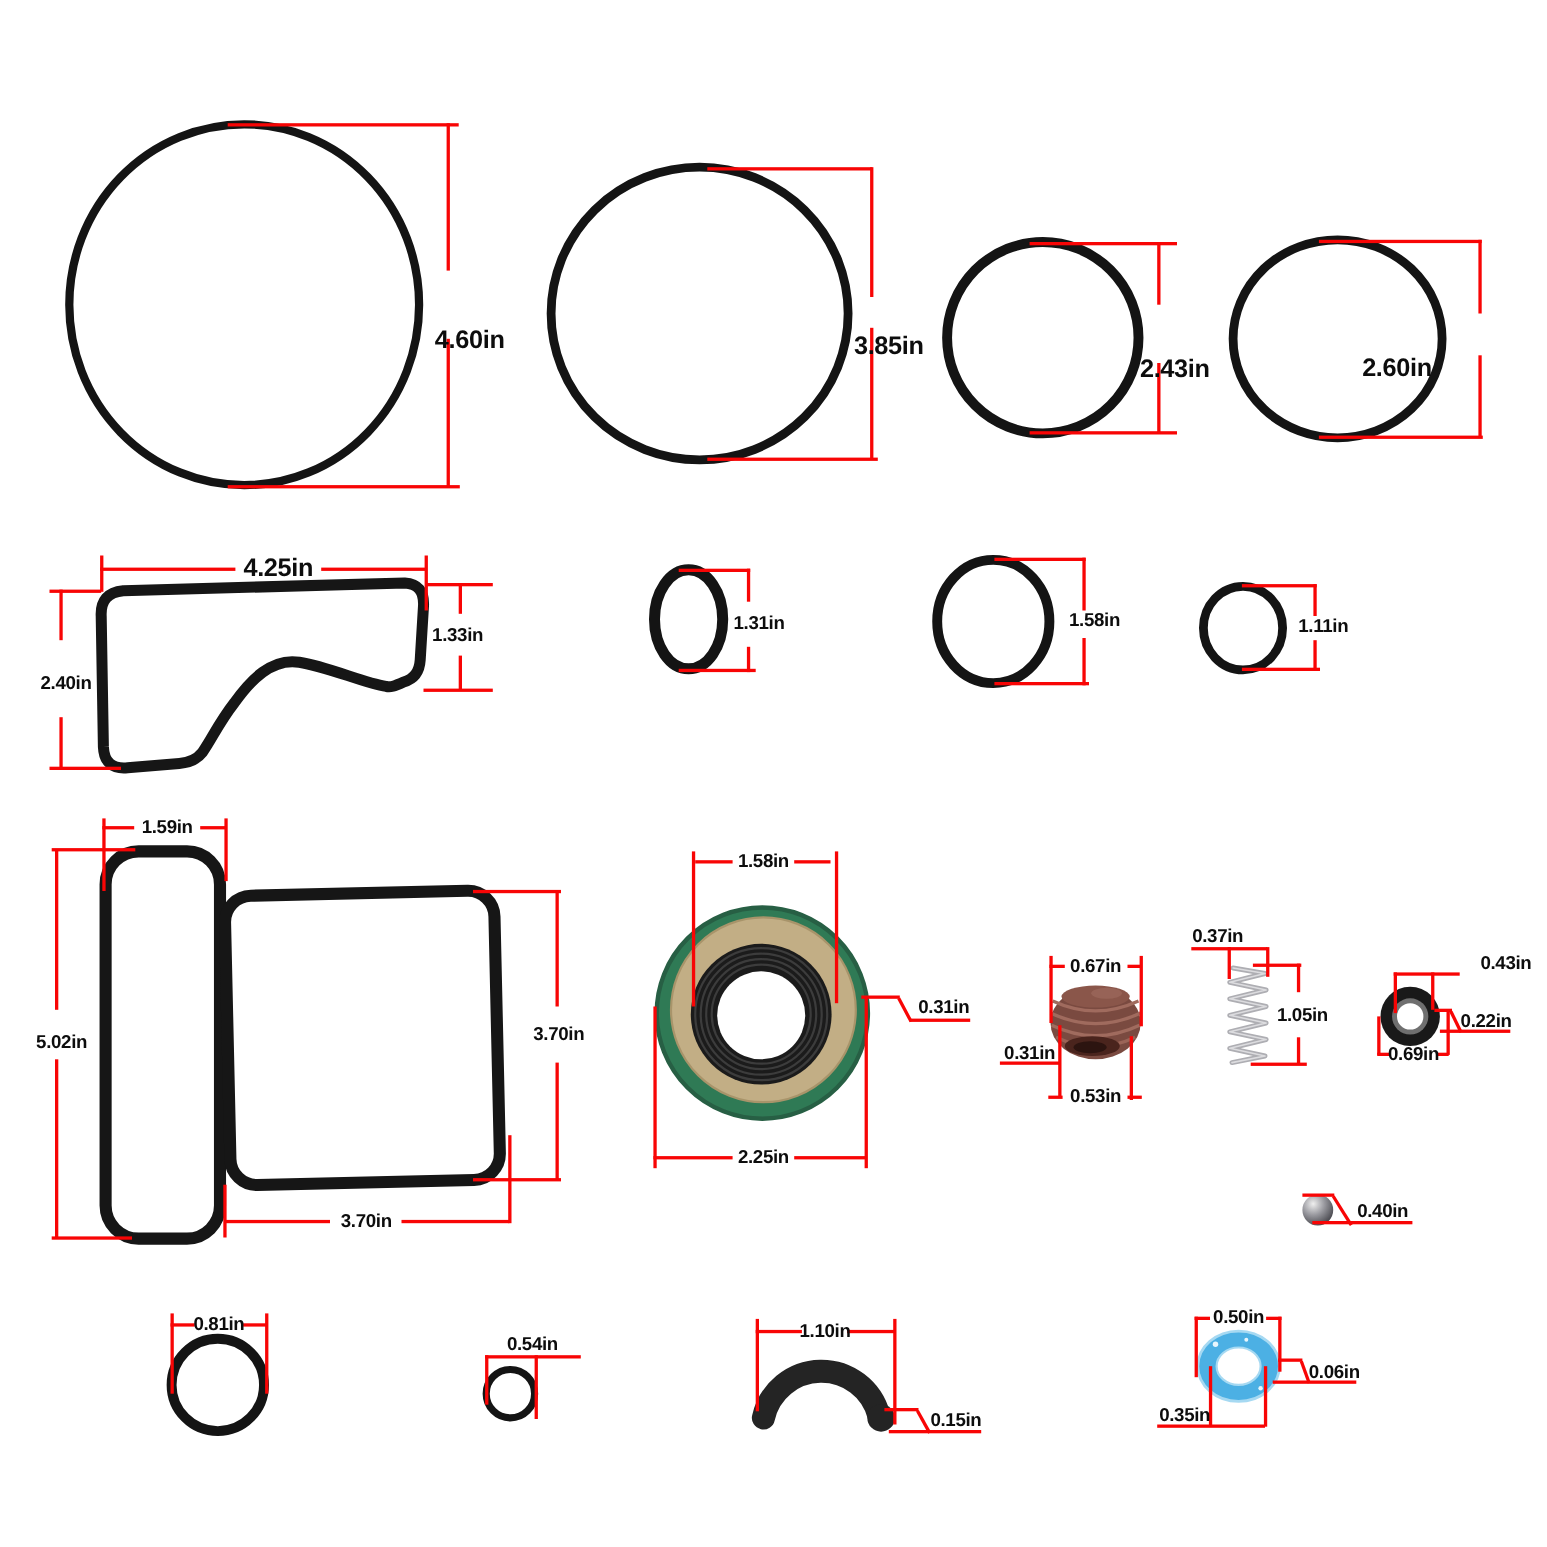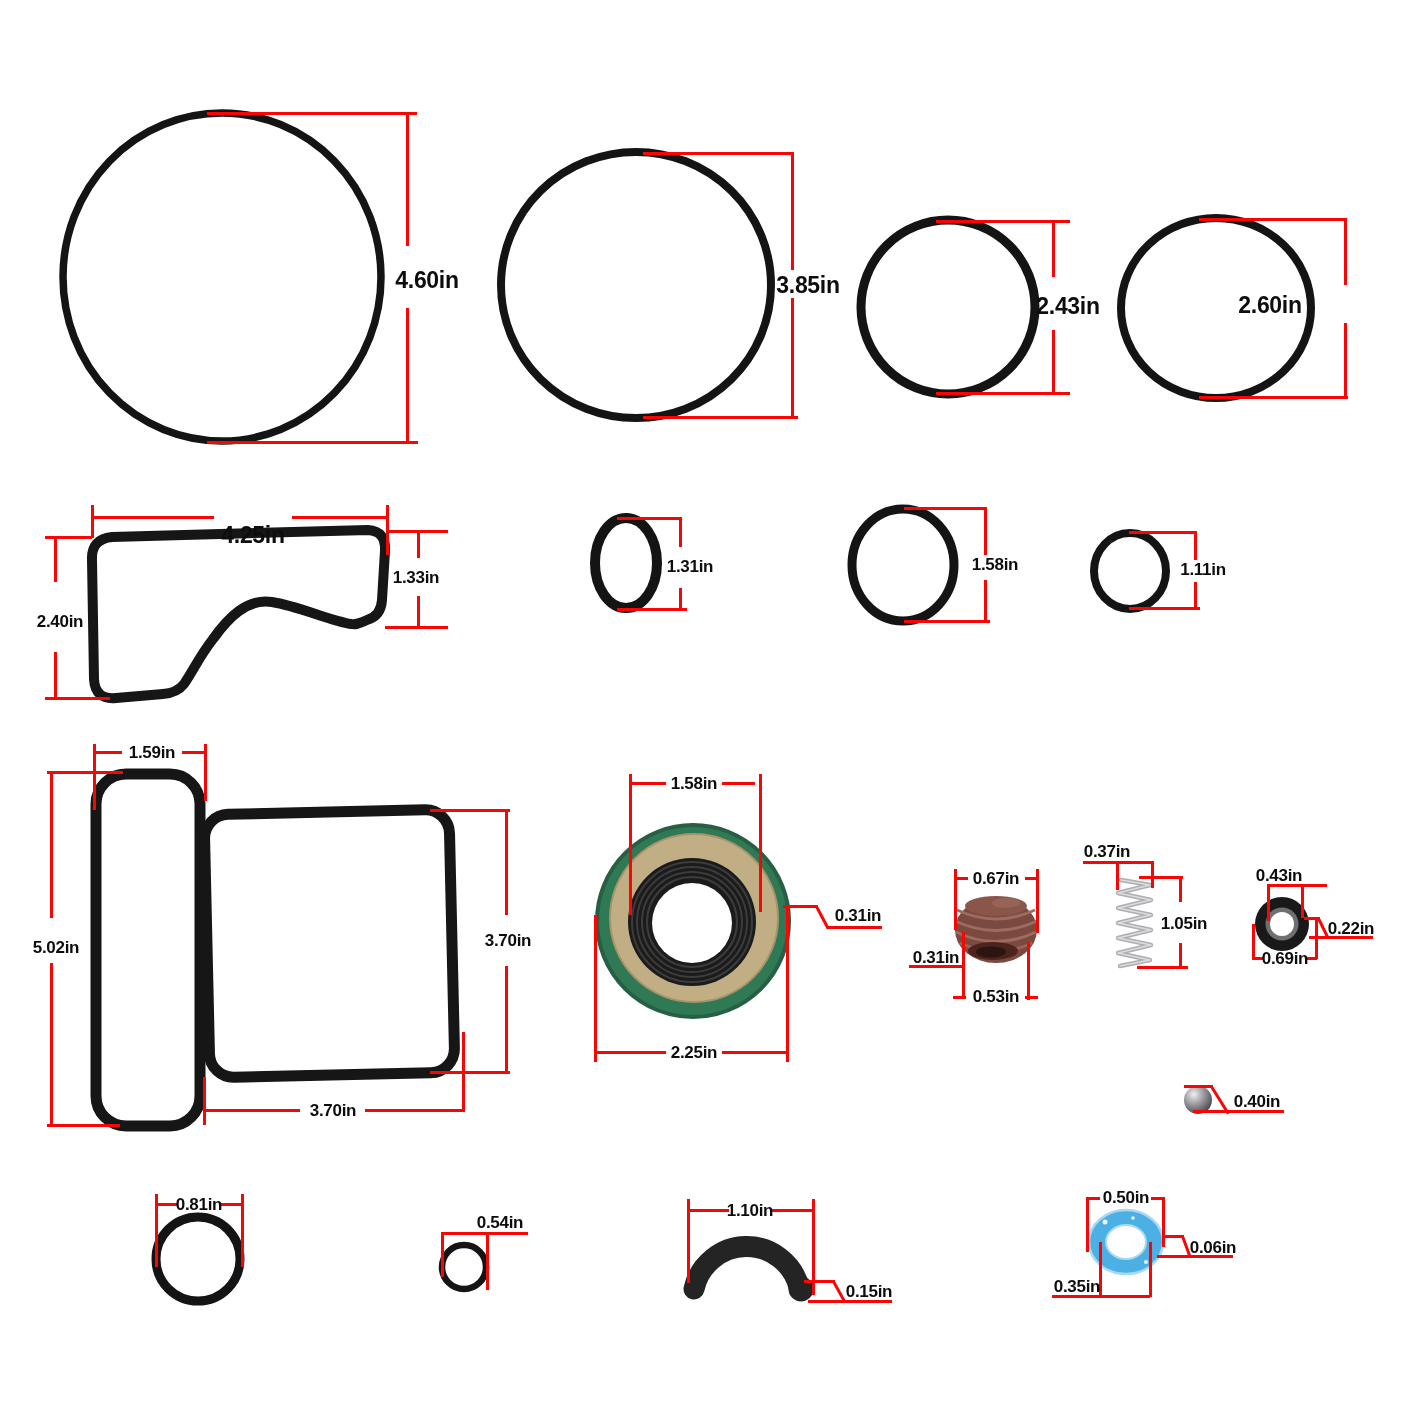--- a/index.html
+++ b/index.html
@@ -14,21 +14,21 @@
   .h{position:absolute;height:3px;background:#f80505;}
   .v{position:absolute;width:3px;background:#f80505;}
   .d{position:absolute;height:3px;background:#f80505;transform-origin:0 50%;}
   .lbl{
     position:absolute;
     transform:translate(-50%,-50%);
     font-weight:700;color:#0d0d0d;
     white-space:nowrap;letter-spacing:-0.3px;
     line-height:1;
   }
-  .L{font-size:23px;}
+  .L{font-size:23px;margin-top:29px;}
   .S{font-size:17px;}
 </style>
 </head>
 <body>
 
 <div id="stage">
 
   <svg id="shapes" width="1406" height="1406" viewBox="0 0 1406 1406">
     <defs>
       <radialGradient id="ballGrad" cx="35%" cy="30%" r="80%">
@@ -152,21 +152,21 @@
   <i class="h" style="left:1199px;top:218px;width:148px"></i>
   <i class="h" style="left:1199px;top:396px;width:149px"></i>
   <i class="v" style="left:1344px;top:218px;height:67px"></i>
   <i class="v" style="left:1344px;top:323px;height:75px"></i>
   <b class="lbl L" style="left:1270px;top:305px">2.60in</b>
 
   <i class="v" style="left:91px;top:505px;height:33px"></i>
   <i class="v" style="left:386px;top:505px;height:50px"></i>
   <i class="h" style="left:91px;top:516px;width:123px"></i>
   <i class="h" style="left:292px;top:516px;width:96px"></i>
-  <b class="lbl L" style="left:253px;top:535px">4.25in</b>
+  <b class="lbl L" style="left:253px;top:487px">4.25in</b>
   <i class="h" style="left:388px;top:530px;width:60px"></i>
   <i class="h" style="left:385px;top:626px;width:63px"></i>
   <i class="v" style="left:417px;top:530px;height:28px"></i>
   <i class="v" style="left:417px;top:596px;height:31px"></i>
   <b class="lbl S" style="left:416px;top:577px">1.33in</b>
   <i class="h" style="left:45px;top:536px;width:47px"></i>
   <i class="v" style="left:54px;top:536px;height:46px"></i>
   <b class="lbl S" style="left:60px;top:621px">2.40in</b>
   <i class="v" style="left:54px;top:652px;height:47px"></i>
   <i class="h" style="left:45px;top:697px;width:65px"></i>
@@ -242,21 +242,21 @@
   <i class="v" style="left:1116px;top:861px;height:29px"></i>
   <i class="v" style="left:1151px;top:861px;height:27px"></i>
   <b class="lbl S" style="left:1107px;top:851px">0.37in</b>
   <i class="h" style="left:1139px;top:876px;width:44px"></i>
   <i class="v" style="left:1179px;top:876px;height:26px"></i>
   <b class="lbl S" style="left:1184px;top:923px">1.05in</b>
   <i class="v" style="left:1179px;top:943px;height:25px"></i>
   <i class="h" style="left:1137px;top:966px;width:51px"></i>
 
   <i class="h" style="left:1267px;top:884px;width:60px"></i>
-  <b class="lbl S" style="left:1279px;top:875px">0.43in</b>
+  <b class="lbl S" style="left:1369px;top:875px">0.43in</b>
   <i class="v" style="left:1267px;top:884px;height:37px"></i>
   <i class="v" style="left:1301px;top:884px;height:34px"></i>
   <i class="h" style="left:1304px;top:917px;width:16px"></i>
   <i class="d" style="left:1319px;top:918px;width:21px;transform:rotate(64deg)"></i>
   <i class="h" style="left:1309px;top:936px;width:64px"></i>
   <b class="lbl S" style="left:1351px;top:928px">0.22in</b>
   <i class="v" style="left:1252px;top:924px;height:35px"></i>
   <i class="v" style="left:1315px;top:918px;height:41px"></i>
   <i class="h" style="left:1252px;top:957px;width:11px"></i>
   <i class="h" style="left:1306px;top:957px;width:11px"></i>
@@ -269,21 +269,21 @@
 
   <i class="v" style="left:155px;top:1194px;height:73px"></i>
   <i class="v" style="left:241px;top:1194px;height:73px"></i>
   <i class="h" style="left:155px;top:1203px;width:22px"></i>
   <i class="h" style="left:221px;top:1203px;width:21px"></i>
   <b class="lbl S" style="left:199px;top:1204px">0.81in</b>
 
   <i class="h" style="left:441px;top:1232px;width:87px"></i>
   <i class="v" style="left:441px;top:1232px;height:45px"></i>
   <i class="v" style="left:486px;top:1232px;height:58px"></i>
-  <b class="lbl S" style="left:500px;top:1222px">0.54in</b>
+  <b class="lbl S" style="left:484px;top:1222px">0.54in</b>
 
   <i class="v" style="left:687px;top:1199px;height:84px"></i>
   <i class="v" style="left:812px;top:1199px;height:96px"></i>
   <i class="h" style="left:687px;top:1209px;width:42px"></i>
   <i class="h" style="left:770px;top:1209px;width:43px"></i>
   <b class="lbl S" style="left:750px;top:1210px">1.10in</b>
   <i class="h" style="left:804px;top:1280px;width:31px"></i>
   <i class="d" style="left:834px;top:1281px;width:23px;transform:rotate(61deg)"></i>
   <i class="h" style="left:808px;top:1300px;width:84px"></i>
   <b class="lbl S" style="left:869px;top:1291px">0.15in</b>

